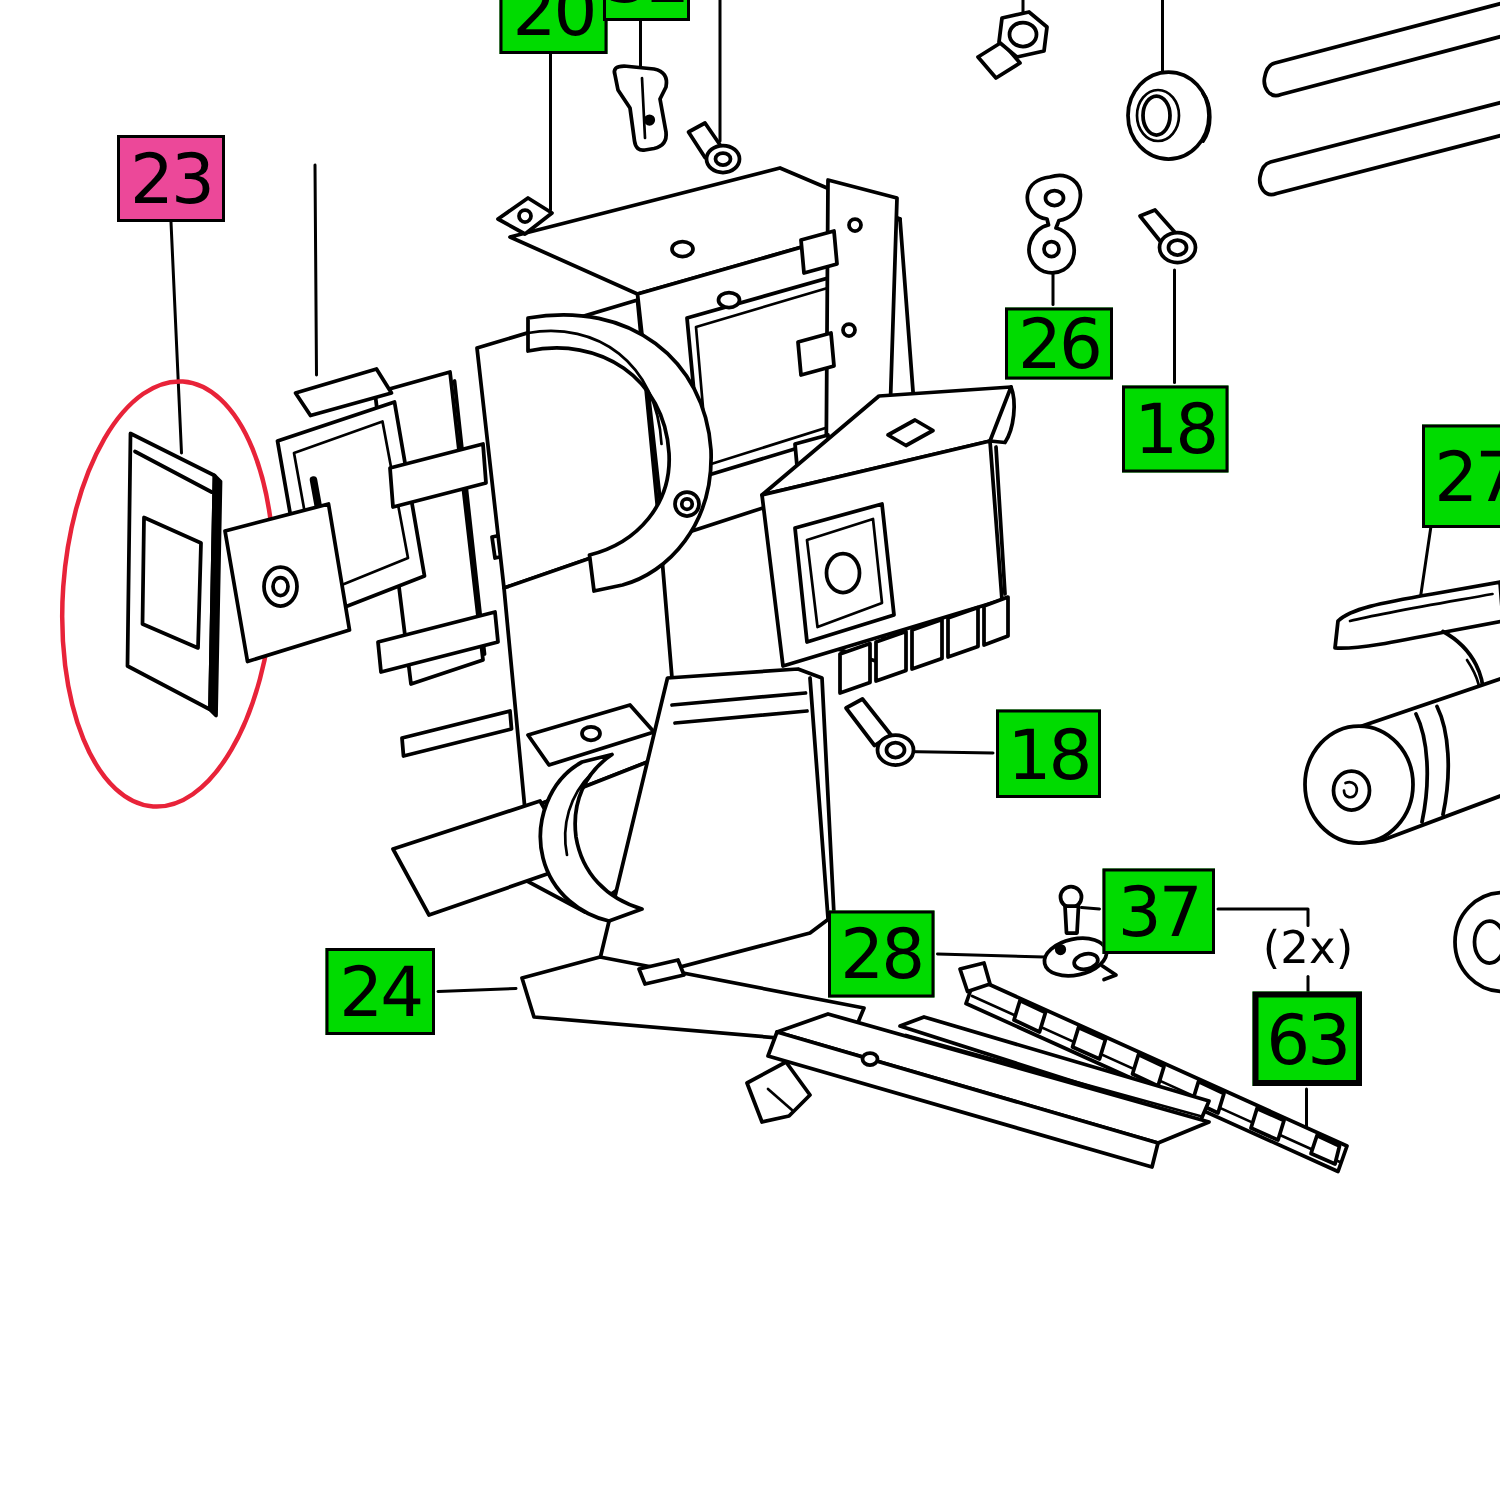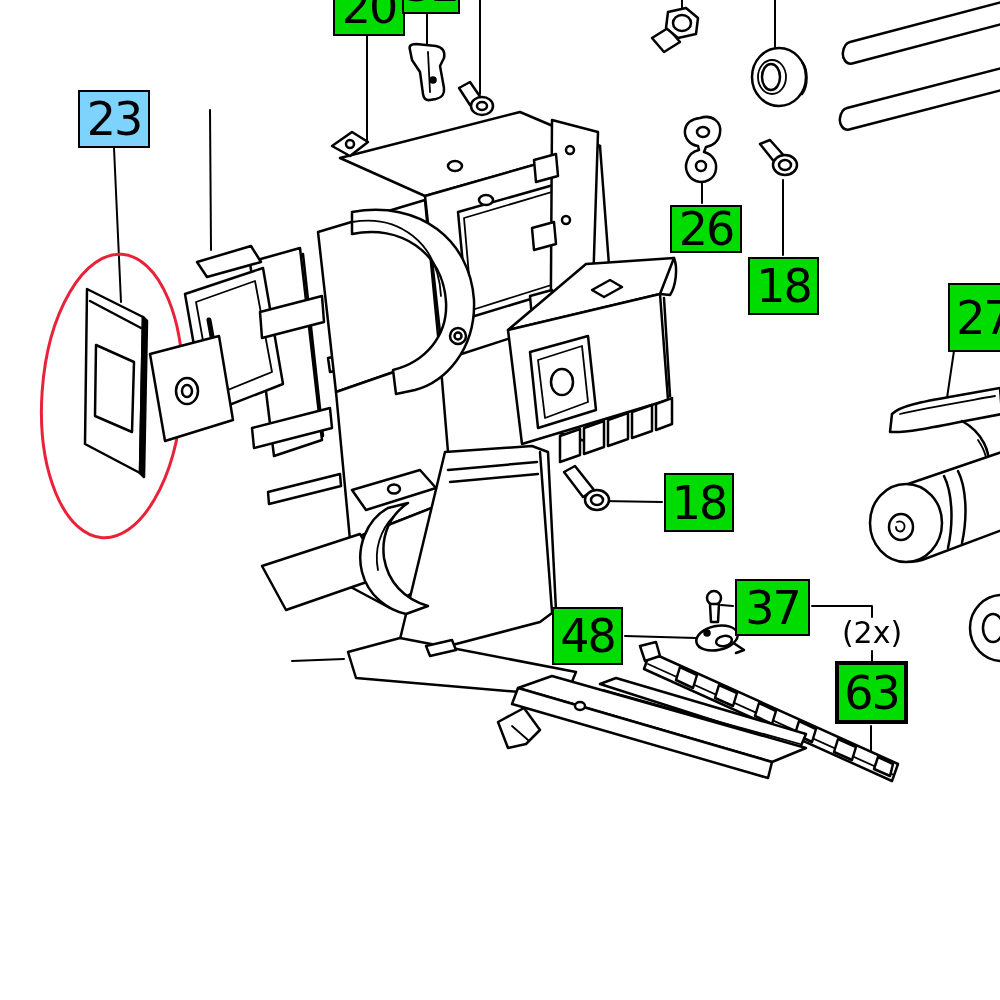--- a/index.html
+++ b/index.html
@@ -6,21 +6,21 @@
   #stage{
     position:relative;width:1000px;height:1000px;background:#ffffff;
     overflow:hidden;font-family:"DejaVu Sans","Liberation Sans",sans-serif;
   }
   #artwork{position:absolute;left:0;top:0;}
   .plabel{
     position:absolute;display:flex;align-items:center;justify-content:center;
     background:#00db00;border:2px solid #000;box-sizing:border-box;
     font-size:46px;line-height:1;color:#000;letter-spacing:-2px;
   }
-  .plabel.red{background:#7dd3fc;}
+  .plabel.red{background:#ec4899;}
   .plabel.thick{border-width:4px;}
   .qty-note{
     position:absolute;font-size:30px;color:#000;letter-spacing:0;
     display:flex;align-items:center;justify-content:center;
   }
   .part-number{
     position:absolute;font-size:103px;font-weight:bold;color:#000;
     letter-spacing:-3px;white-space:nowrap;
   }
 </style>
@@ -256,22 +256,23 @@
   <div class="plabel" style="left:402px;top:-44px;width:58px;height:58px">32</div>
 
   <div class="plabel" style="left:670px;top:205px;width:72px;height:48px">26</div>
 
   <div class="plabel" style="left:748px;top:257px;width:71px;height:58px">18</div>
 
   <div class="plabel" style="left:948px;top:283px;width:71px;height:69px">27</div>
 
   <div class="plabel" style="left:664px;top:473px;width:70px;height:59px">18</div>
 
-
-  <div class="plabel" style="left:552px;top:607px;width:71px;height:58px">48</div>
+  <div class="plabel" style="left:217px;top:632px;width:73px;height:58px">24</div>
+
+  <div class="plabel" style="left:552px;top:607px;width:71px;height:58px">28</div>
 
   <div class="plabel" style="left:735px;top:579px;width:75px;height:57px">37</div>
 
   <div class="plabel thick" style="left:835px;top:661px;width:73px;height:63px">63</div>
 
   <div class="qty-note" style="left:836px;top:612px;width:72px;height:40px">(2x)</div>
 
 
 </div>
 

